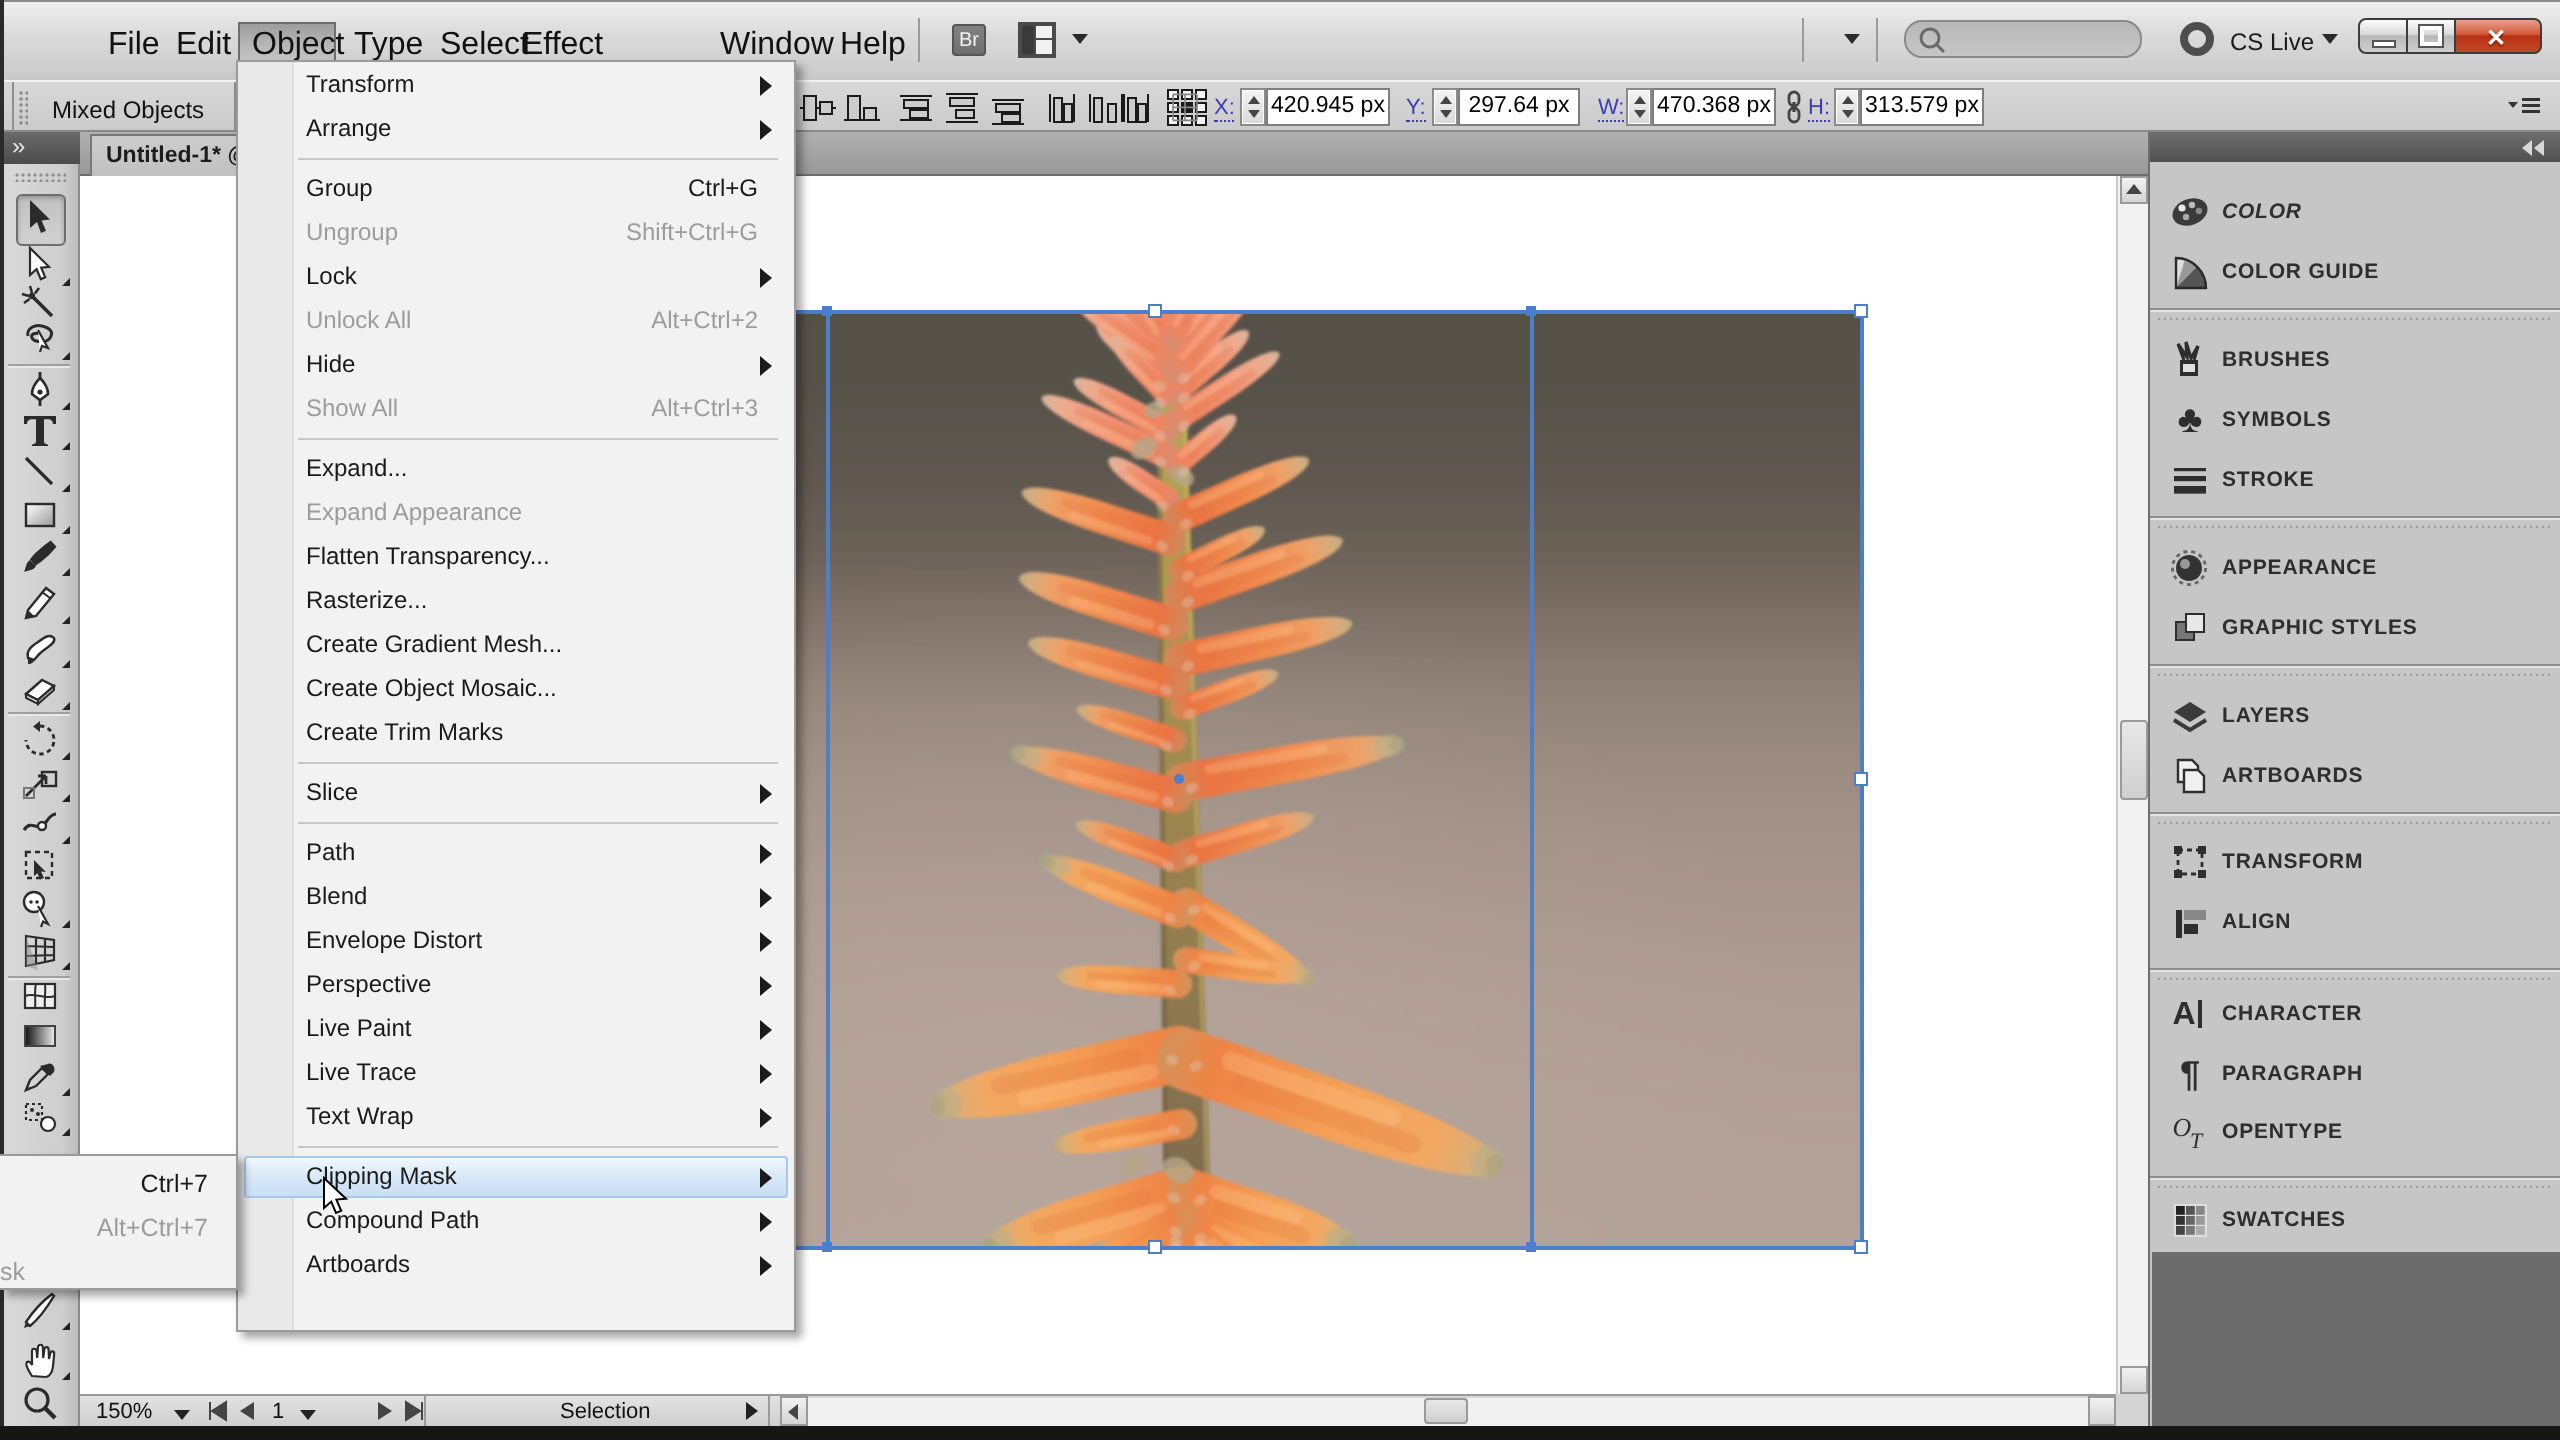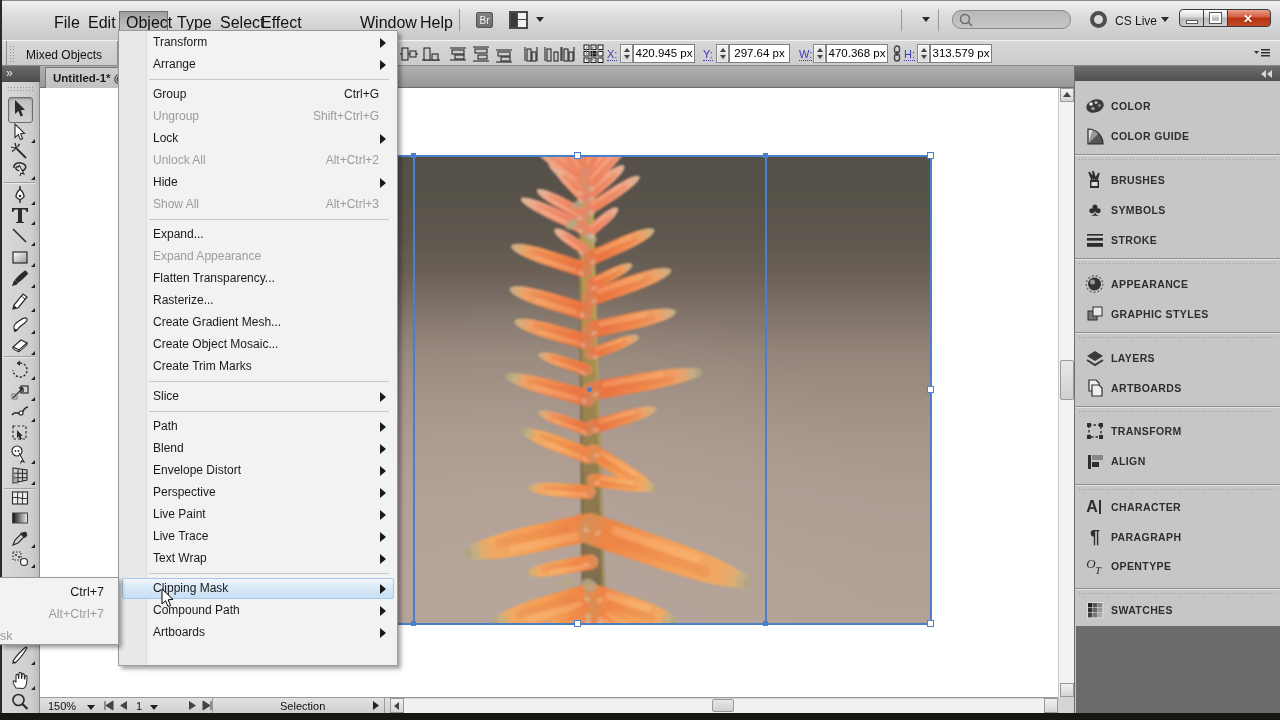--- a/index.html
+++ b/index.html
@@ -875,21 +875,21 @@
 <div style="position:absolute;left:3px;top:270px;width:199px;height:4px;background-image:radial-gradient(circle,#9a9a9a 30%,transparent 36%);background-size:3px 3px;"></div>
 <div style="position:absolute;left:0;top:340px;width:205px;height:1px;background:#8f8f8f;"></div>
 <div style="position:absolute;left:0;top:341px;width:205px;height:1px;background:#e4e4e4;"></div>
 <div style="position:absolute;left:3px;top:344px;width:199px;height:4px;background-image:radial-gradient(circle,#9a9a9a 30%,transparent 36%);background-size:3px 3px;"></div>
 <div style="position:absolute;left:0;top:418px;width:205px;height:1px;background:#8f8f8f;"></div>
 <div style="position:absolute;left:0;top:419px;width:205px;height:1px;background:#e4e4e4;"></div>
 <div style="position:absolute;left:3px;top:422px;width:199px;height:4px;background-image:radial-gradient(circle,#9a9a9a 30%,transparent 36%);background-size:3px 3px;"></div>
 <div style="position:absolute;left:0;top:522px;width:205px;height:1px;background:#8f8f8f;"></div>
 <div style="position:absolute;left:0;top:523px;width:205px;height:1px;background:#e4e4e4;"></div>
 <div style="position:absolute;left:3px;top:526px;width:199px;height:4px;background-image:radial-gradient(circle,#9a9a9a 30%,transparent 36%);background-size:3px 3px;"></div>
-<div class="ditem" style="top:25px;">
+<div class="ditem" style="top:25px;font-style:italic;">
       <div class="ic">
         <svg width="22" height="22" viewBox="0 0 22 22">
           <ellipse cx="11" cy="11" rx="9" ry="6.5" fill="#3a3a3a" transform="rotate(-20 11 11)"></ellipse>
           <circle cx="7" cy="9" r="1.8" fill="#e8e8e8"></circle>
           <circle cx="12" cy="7.5" r="1.6" fill="#bbb"></circle>
           <circle cx="15.5" cy="10.5" r="1.6" fill="#888"></circle>
           <circle cx="9" cy="13.5" r="1.6" fill="#aaa"></circle>
         </svg>
       </div>
       <div class="tx">COLOR</div>

